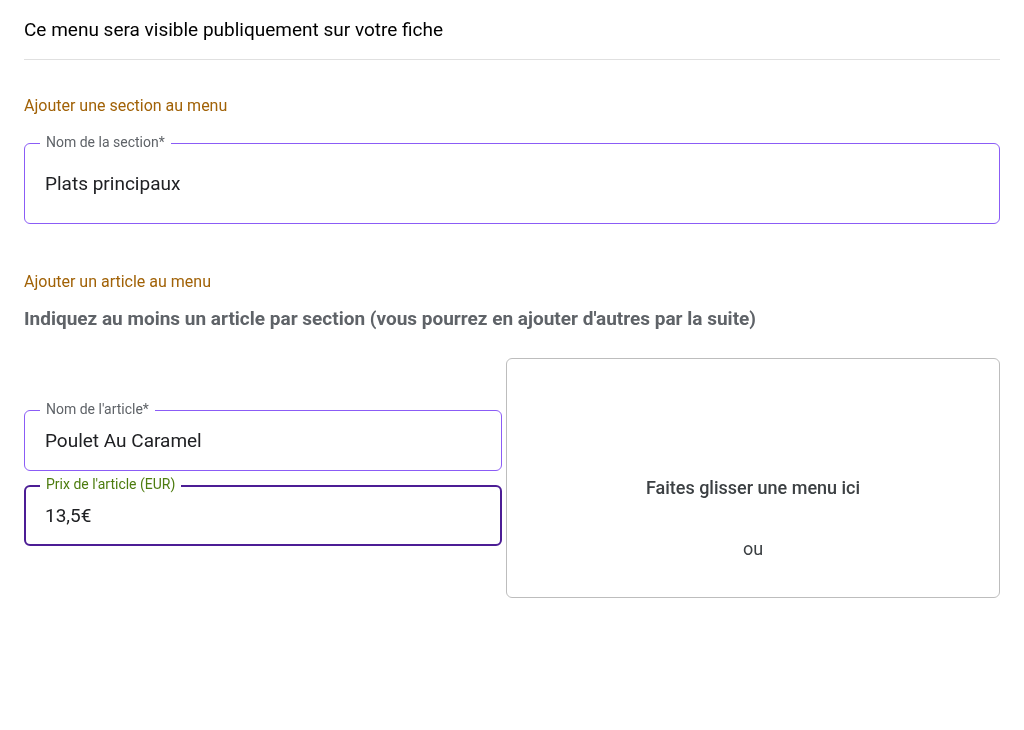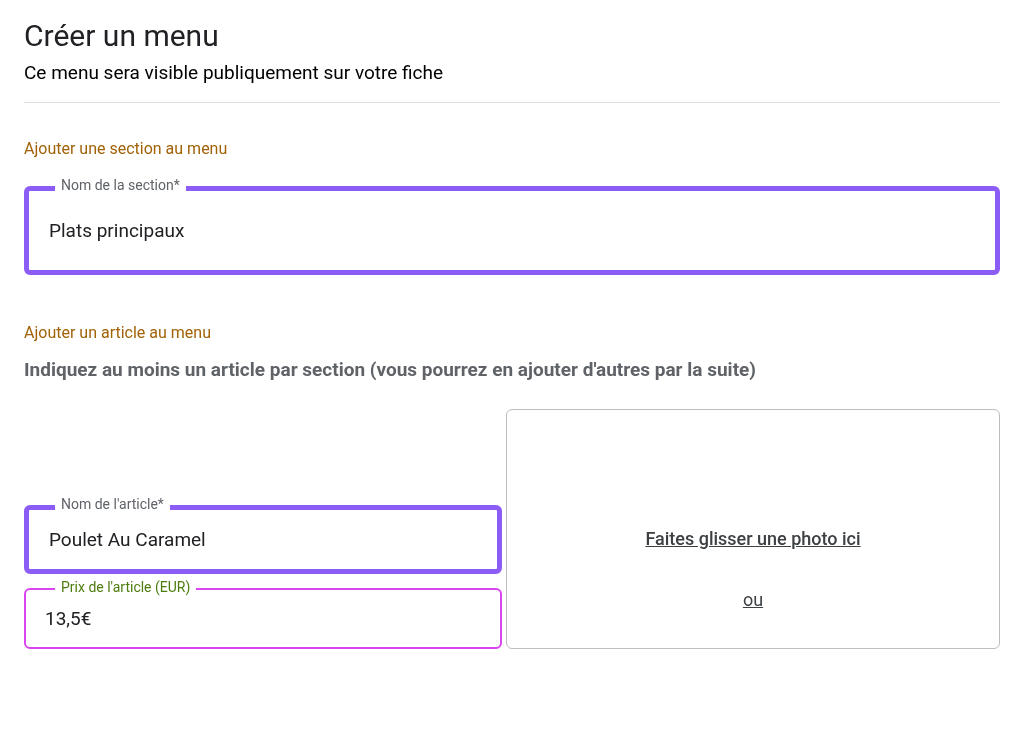--- a/index.html
+++ b/index.html
@@ -48,56 +48,55 @@
   
   .tf {
     position: relative;
     width: 100%;
   }
   .tf input {
     width: 100%;
     font-size: 19px;
     color: #202124;
     padding: 28px 20px 28px 20px;
-    border: 5px solid #8b5cf6;
+    border: 1px solid #8b5cf6;
     border-radius: 6px;
     outline: none;
     background: #fff;
     font-family: inherit;
   }
   .tf.focused input {
-    border: 2px solid #d946ef;
+    border: 2px solid #4c1d95;
     padding: 27px 19px;
   }
   .tf label {
     position: absolute;
     top: -9px;
-    left: 31px;
+    left: 16px;
     background: #fff;
     padding: 0 6px;
     font-size: 14px;
     color: #5f6368;
     font-weight: 400;
   }
   .tf.focused label {
     color: #4d7c0f;
   }
   .counter {
     text-align: right;
     font-size: 15px;
     color: #5f6368;
     margin-top: 6px;
   }
 
   
   .article-row {
     display: flex;
     gap: 4px;
-    align-items: flex-end;
-    text-decoration: underline;
+    align-items: center;
   }
   .col-left {
     flex: 0 0 478px;
   }
   .col-right {
     flex: 1;
     position: relative;
   }
   .dropzone {
     border: 1px solid #bdbdbd;
@@ -126,21 +125,20 @@
   }
   .tf.small.focused input {
     padding: 17px 19px;
   }
 </style>
 </head>
 <body>
 
 <div class="page">
 
-  <h1>Créer un menu</h1>
   <p class="subtitle">Ce menu sera visible publiquement sur votre fiche</p>
 
   <hr class="divider">
 
   <h2>Ajouter une section au menu</h2>
 
   <div class="tf">
     <label>Nom de la section*</label>
     <input type="text" value="Plats principaux" style="">
   </div>
@@ -160,19 +158,19 @@
       <div style="height:14px"></div>
 
       <div class="tf small focused">
         <label>Prix de l'article (EUR)</label>
         <input type="text" value="13,5€" style="">
       </div>
     </div>
 
     <div class="col-right">
       <div class="dropzone">
-        <div class="dz-text">Faites glisser une photo ici</div>
+        <div class="dz-text">Faites glisser une menu ici</div>
         <div class="dz-or">ou</div>
       </div>
     </div>
   </div>
 
 </div>
 
 </body></html>

